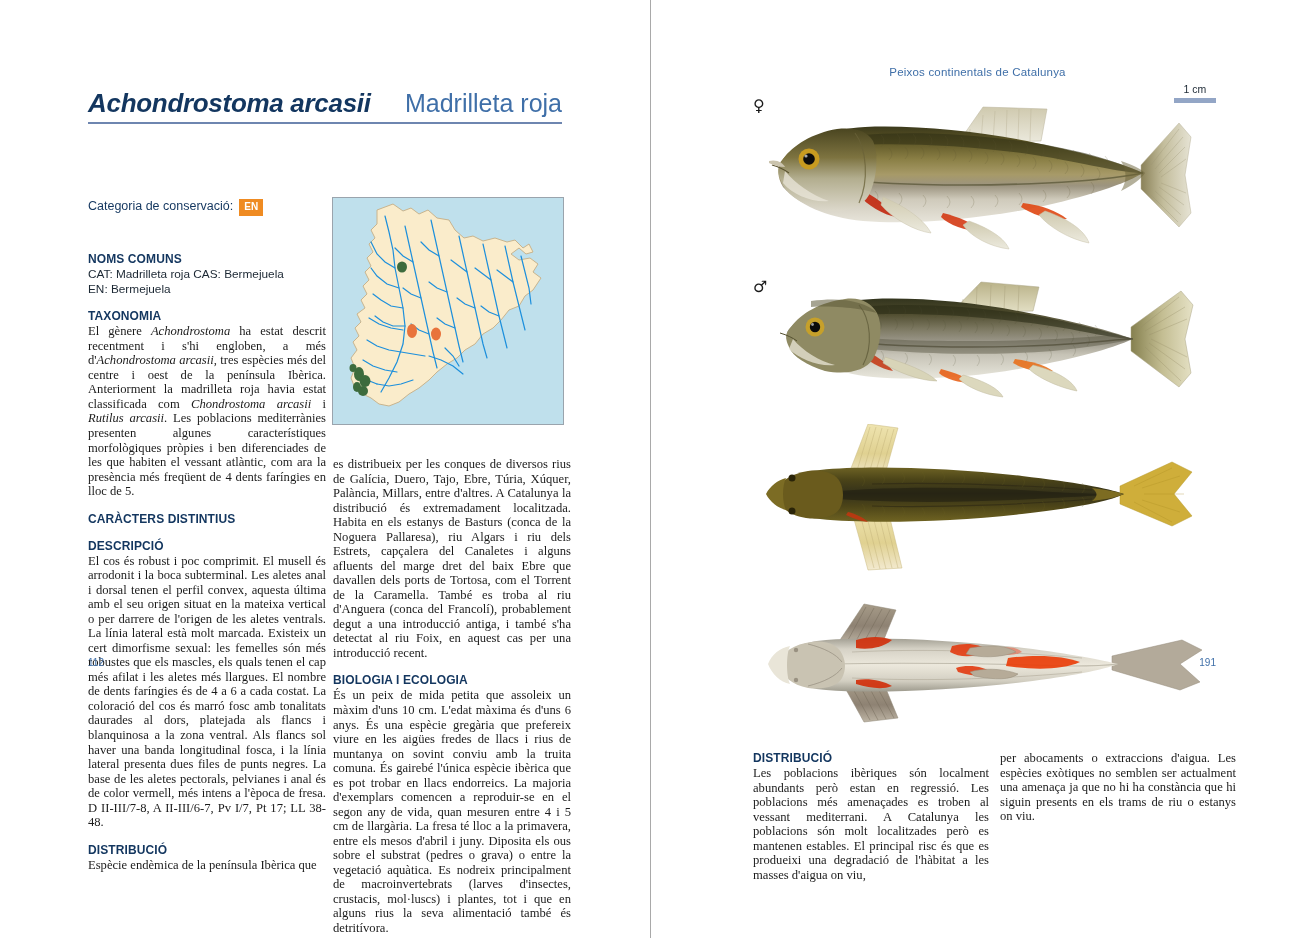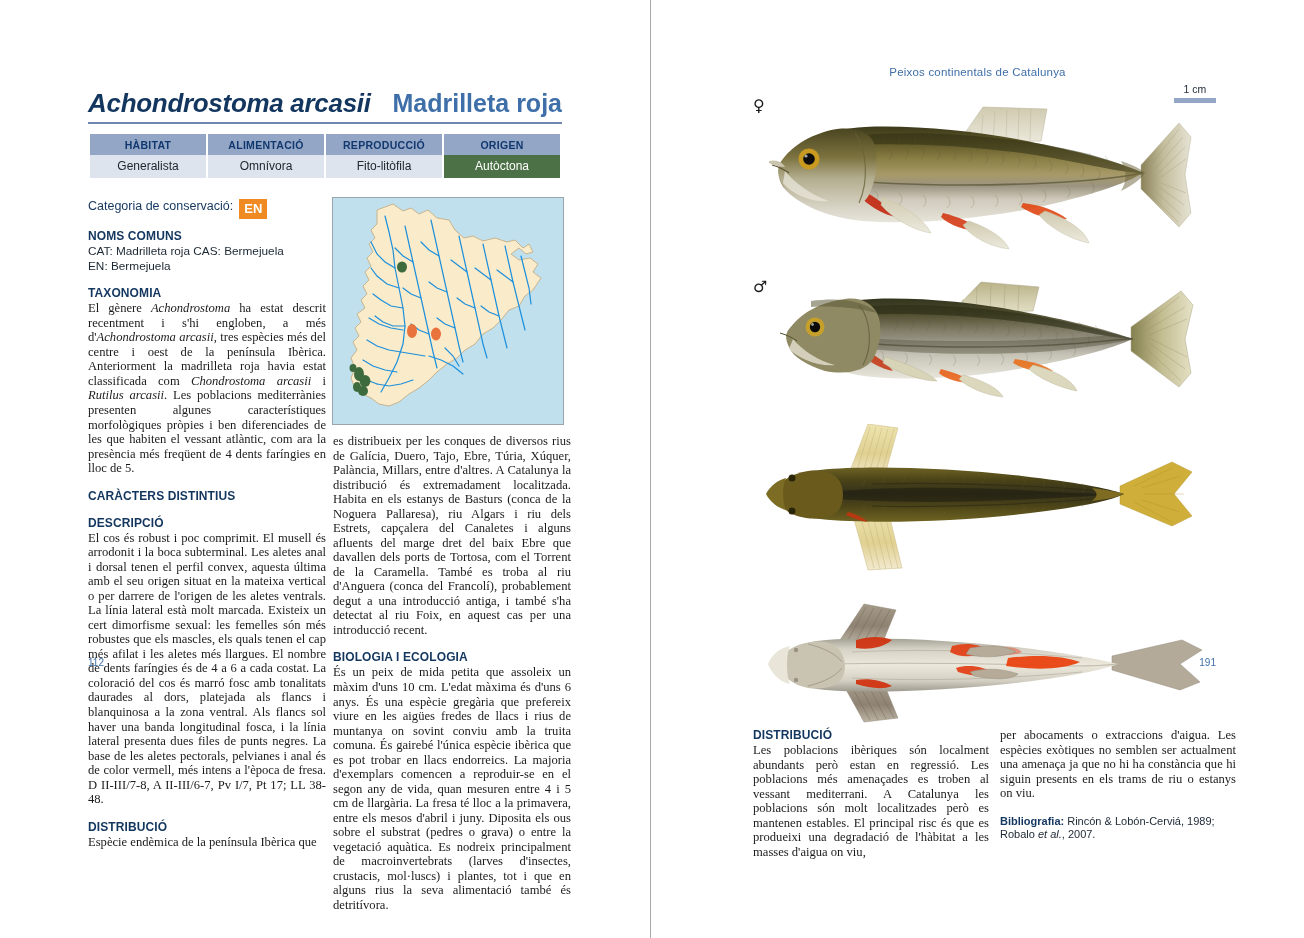--- a/index.html
+++ b/index.html
@@ -69,21 +69,21 @@
     font-style: italic;
     font-weight: bold;
     font-size: 26px;
     color: #13365f;
     letter-spacing: -.3px;
   }
   .common-name {
     font-family: "Liberation Sans", sans-serif;
     font-size: 25px;
     color: #3f6fa8;
-    font-weight: 700;
+    font-weight: 400;
   }
 
   
   .trait-table {
     position: absolute;
     left: 88px;
     top: 118px;
     width: 474px;
     border-collapse: separate;
     border-spacing: 2px 0;
@@ -124,29 +124,30 @@
     display: flex;
     align-items: flex-start;
     gap: 6px;
   }
   .cons-badge {
     display: inline-block;
     background: #ef8b22;
     color: #ffffff;
     font-family: "Liberation Sans", sans-serif;
     font-weight: bold;
-    font-size: 13px;
+    font-size: 10px;
     line-height: 1;
     padding: 3px 5px 4px;
   }
 
   
   .col {
     position: absolute;
     width: 238px;
+    margin-top: 23px;
   }
   .col-l1 { left: 88px;  top: 213px; }
   .col-l2 { left: 333px; top: 418px; }
   .col-r1 { left: 753px; top: 728px; width: 236px; }
   .col-r2 { left: 1000px; top: 728px; width: 236px; }
 
   h2.sec {
     font-family: "Liberation Sans", sans-serif;
     font-size: 12px;
     font-weight: bold;
@@ -250,38 +251,20 @@
 
   <div class="gutter"></div>
 
   <div class="page page-left">
 
     <div class="title-block">
       <span class="sci-name">Achondrostoma arcasii</span>
       <span class="common-name">Madrilleta roja</span>
     </div>
 
-    <table class="trait-table">
-      <thead>
-        <tr>
-          <th>HÀBITAT</th>
-          <th>ALIMENTACIÓ</th>
-          <th>REPRODUCCIÓ</th>
-          <th>ORIGEN</th>
-        </tr>
-      </thead>
-      <tbody>
-        <tr>
-          <td>Generalista</td>
-          <td>Omnívora</td>
-          <td>Fito-litòfila</td>
-          <td class="origin-cell">Autòctona</td>
-        </tr>
-      </tbody>
-    </table>
 
     <div class="cons-line">
       <span>Categoria de conservació:</span>
       <span class="cons-badge">EN</span>
     </div>
 
     <div class="col col-l1">
 
       <h2 class="sec">NOMS COMUNS</h2>
       <p class="names">CAT:  Madrilleta roja  CAS: Bermejuela</p>
@@ -787,18 +770,15 @@
     </svg>
   </div>
 
   <div class="col col-r1">
     <h2 class="sec">DISTRIBUCIÓ</h2>
     <p class="body">Les poblacions ibèriques són localment abundants però estan en regressió. Les poblacions més amenaçades es troben al vessant mediterrani. A Catalunya les poblacions són molt localitzades però es mantenen estables. El principal risc és que es produeixi una degradació de l'hàbitat a les masses d'aigua on viu,</p>
   </div>
 
   <div class="col col-r2">
     <p class="body">per abocaments o extraccions d'aigua. Les espècies exòtiques no semblen ser actualment una amenaça ja que no hi ha constància que hi siguin presents en els trams de riu o estanys on viu.</p>
-    <p class="biblio">
-      <b>Bibliografia:</b><span> Rincón &amp; Lobón-Cerviá, 1989; Robalo </span><i>et al.</i><span>, 2007.</span>
-    </p>
   </div>
 
 </div>
 
 </body></html>

